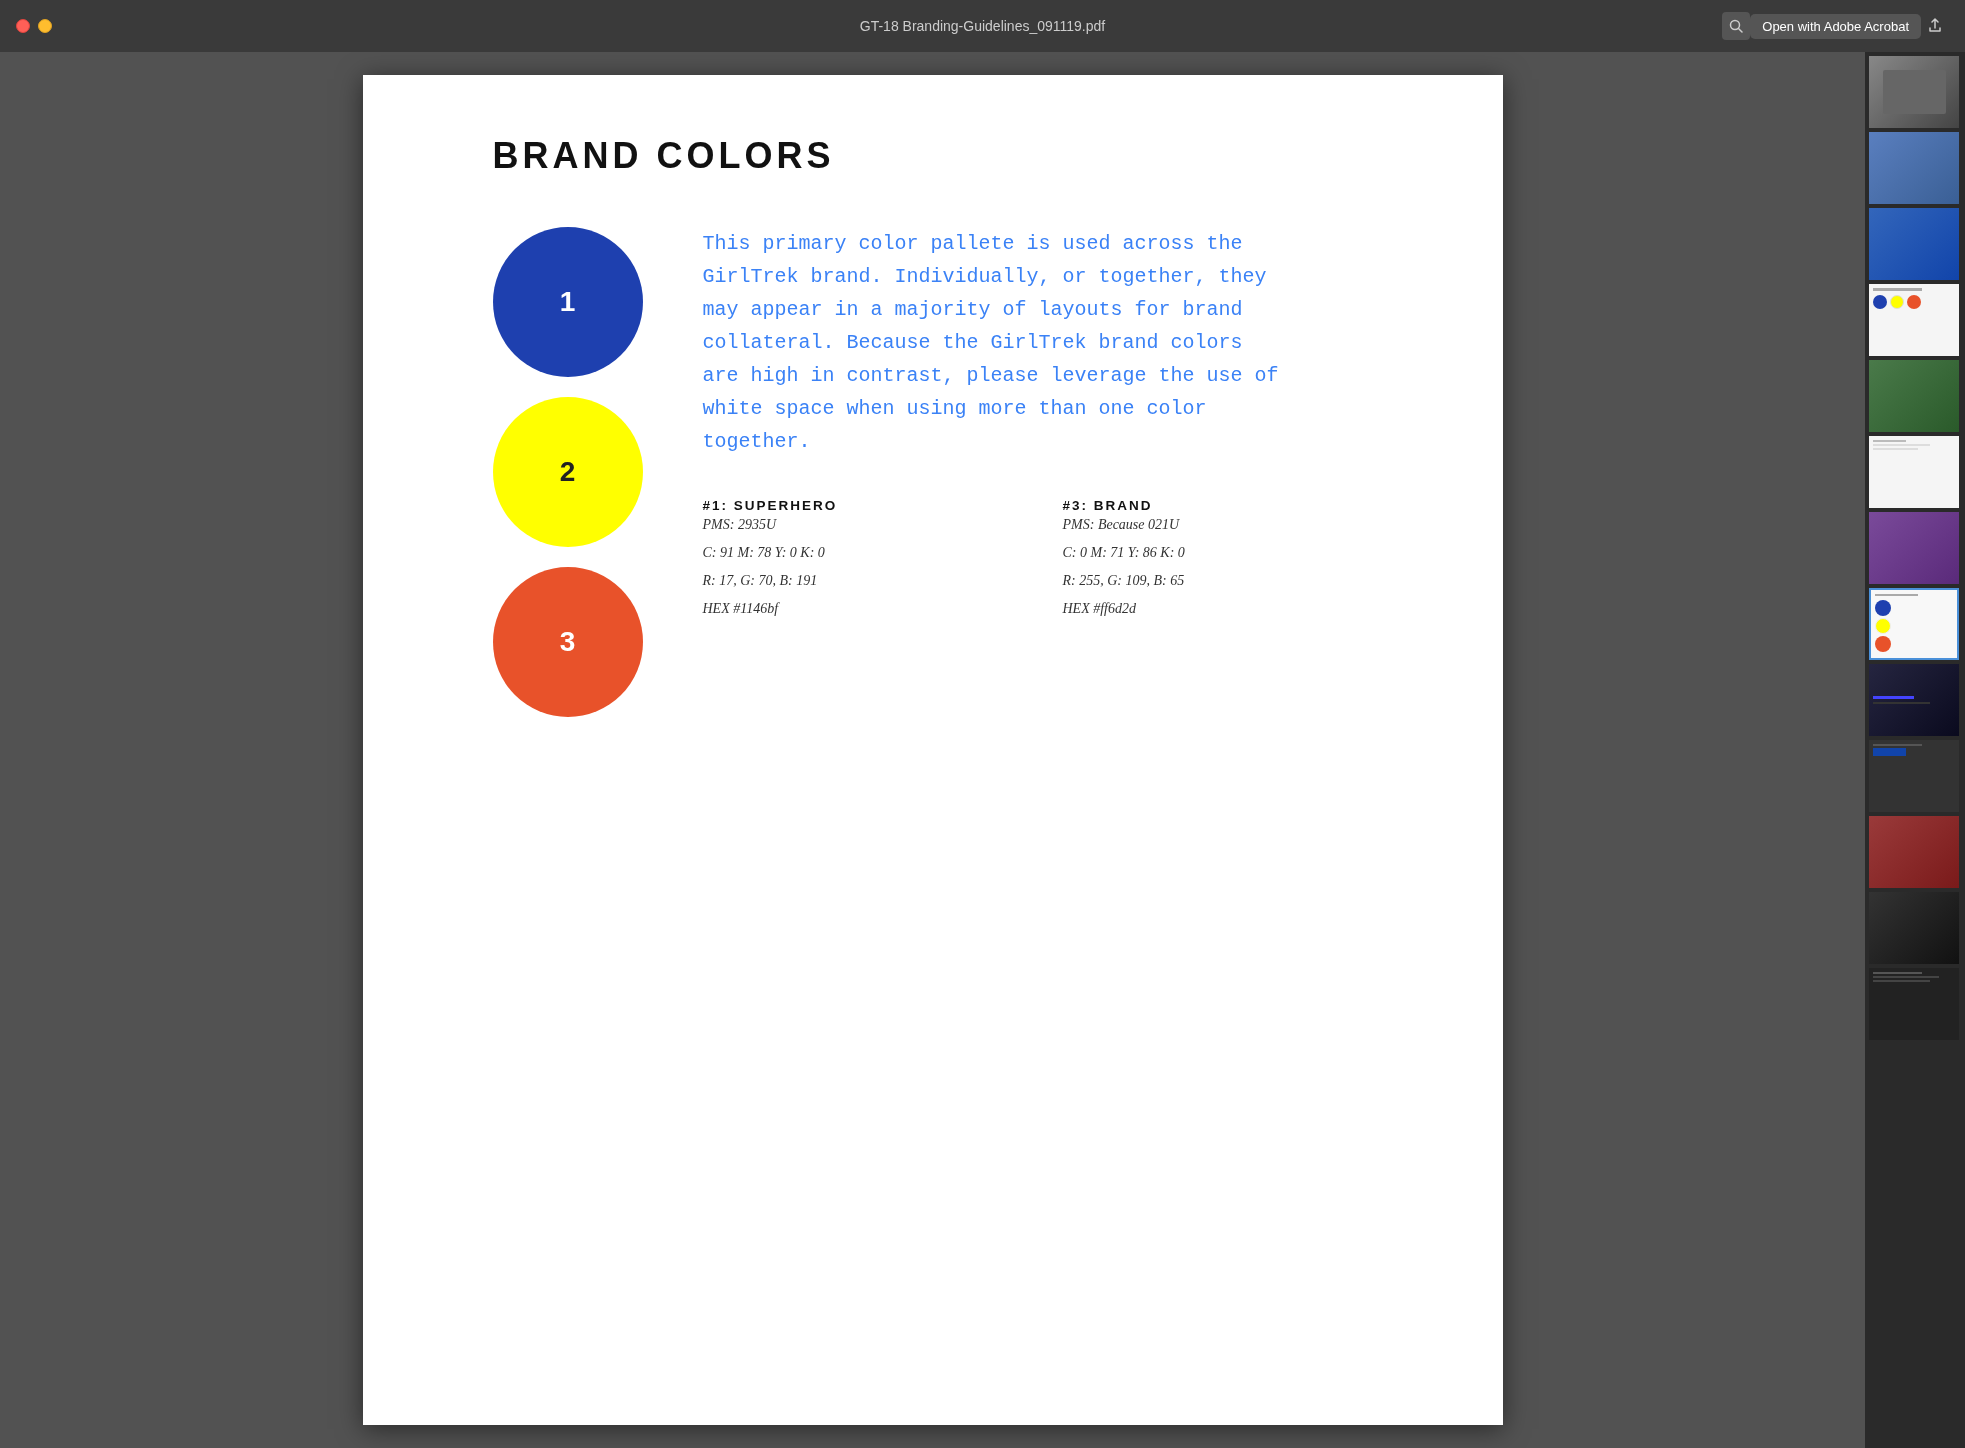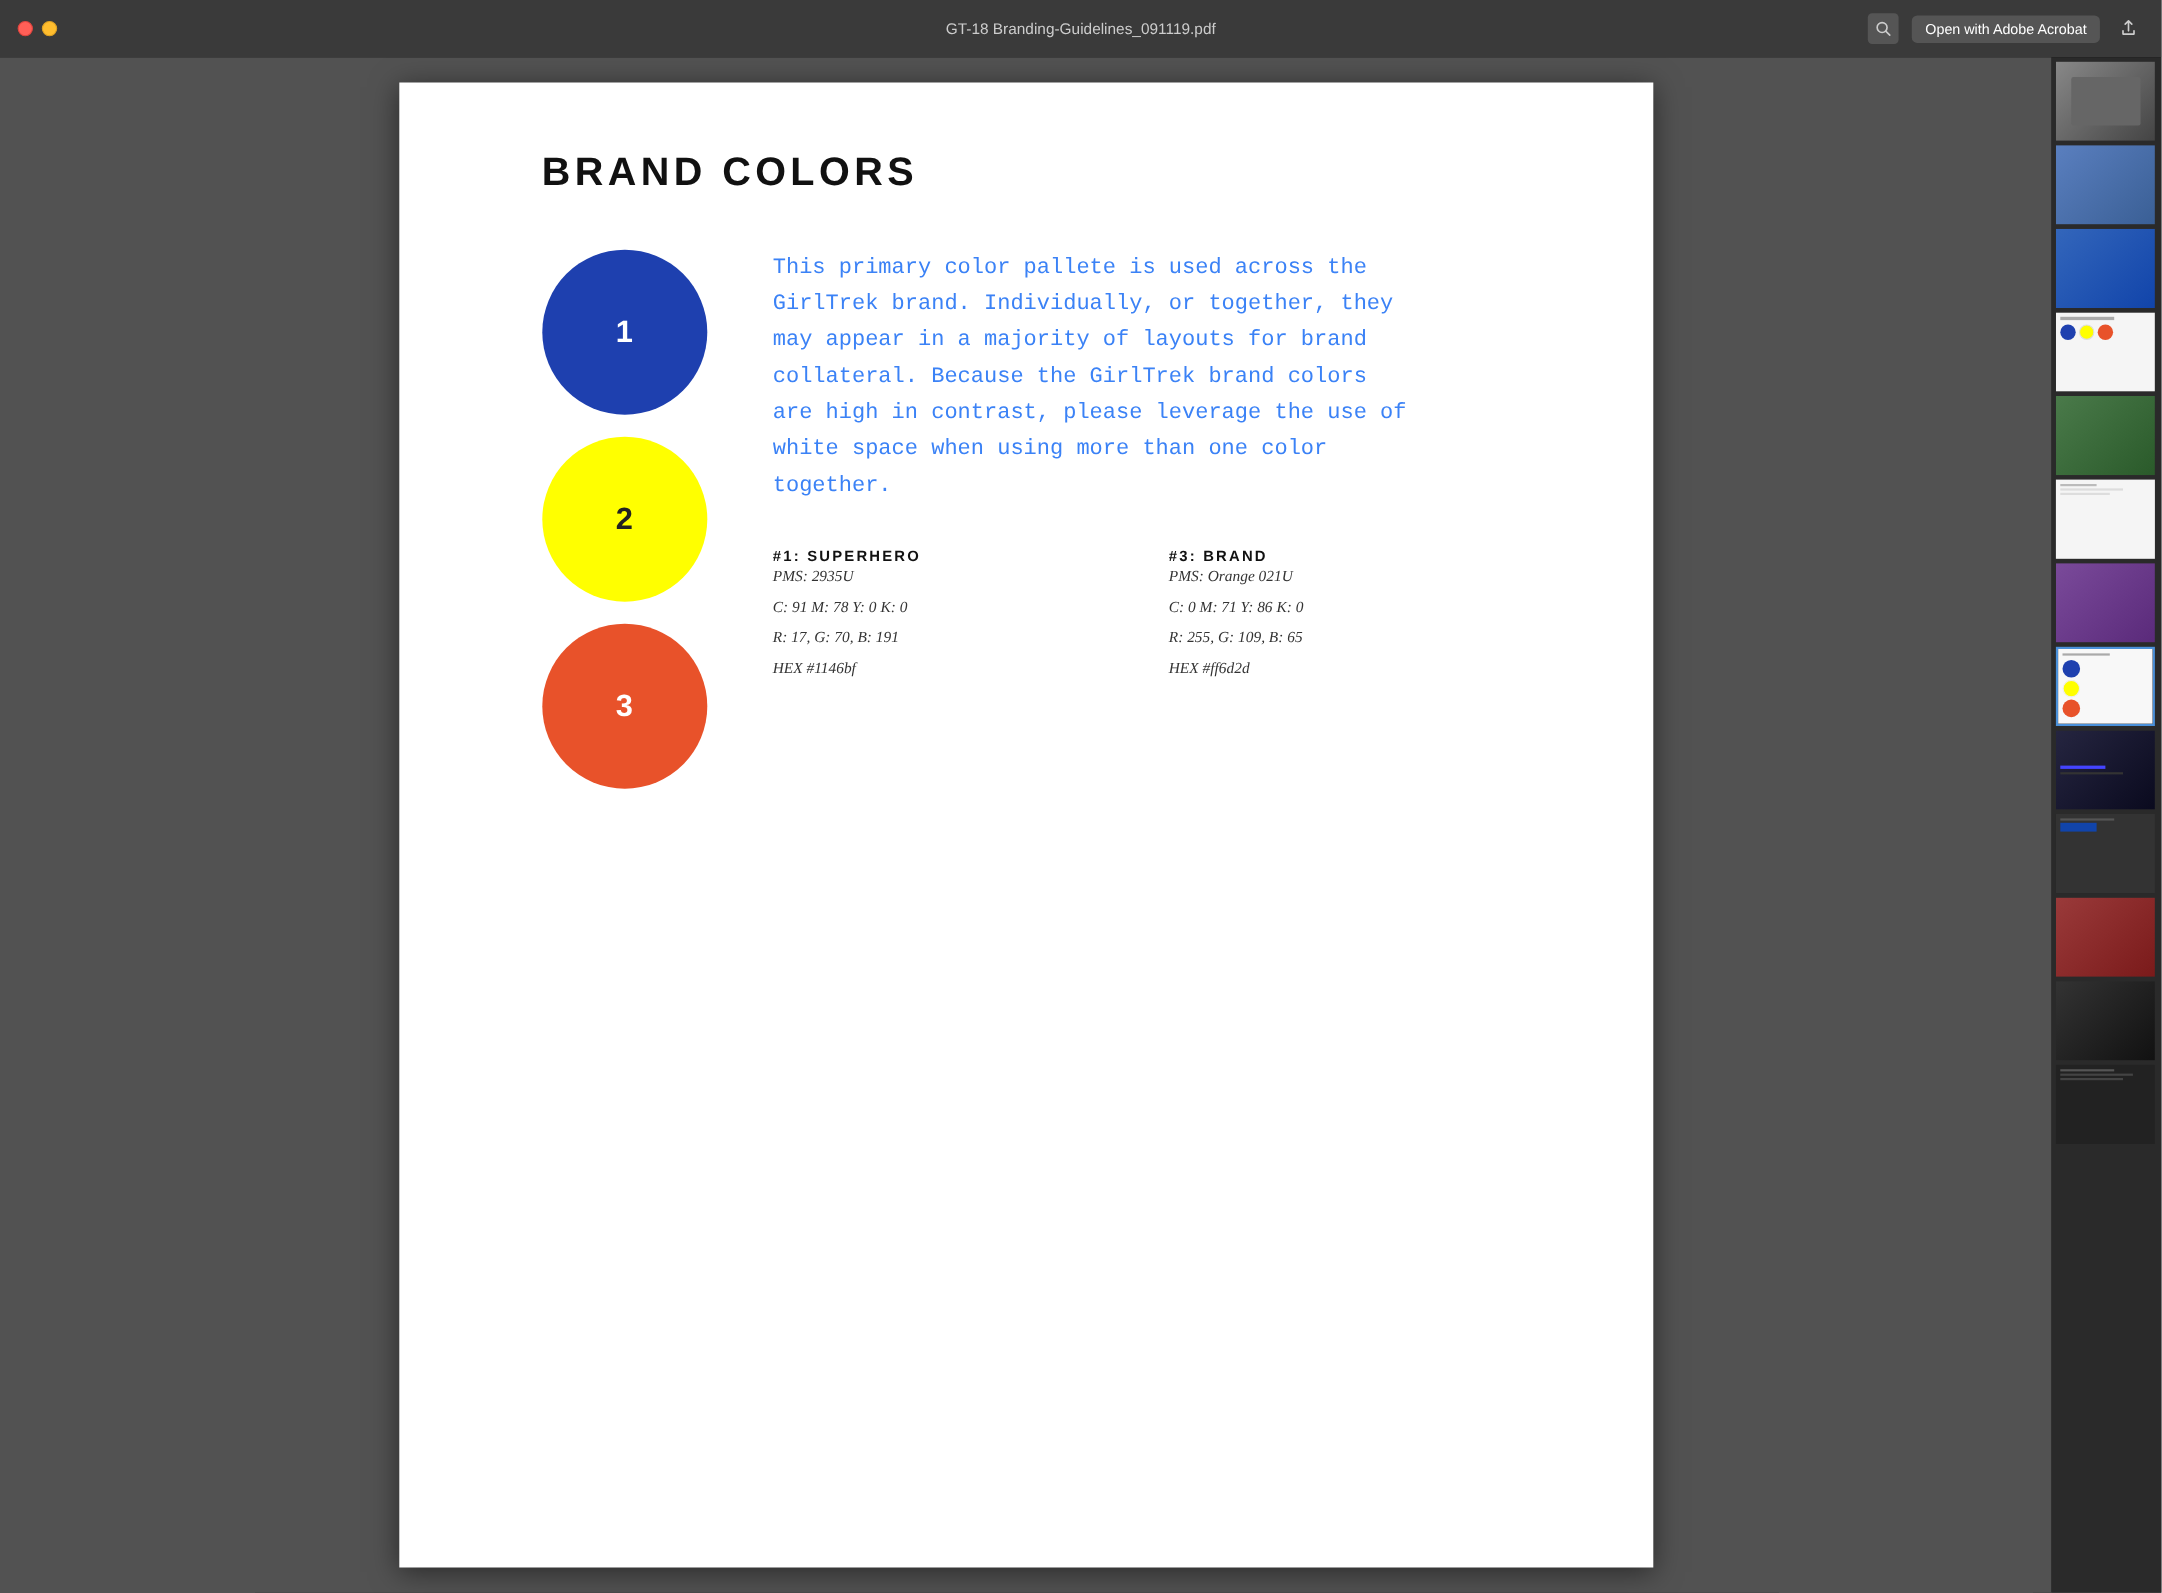--- a/index.html
+++ b/index.html
@@ -39,21 +39,20 @@
     .titlebar-center {
       color: #ccc;
       font-size: 14px;
       position: absolute;
       left: 50%;
       transform: translateX(-50%);
     }
     .titlebar-right {
       display: flex;
       align-items: center;
-      gap: 12px;
     }
     .search-icon-btn {
       width: 28px;
       height: 28px;
       background: #555;
       border-radius: 4px;
       display: flex;
       align-items: center;
       justify-content: center;
       cursor: pointer;
@@ -315,21 +314,21 @@
                 <div class="spec-title">#1: SUPERHERO</div>
                 <div class="spec-line">PMS: 2935U</div>
                 <div class="spec-line">C: 91  M: 78  Y: 0  K: 0</div>
                 <div class="spec-line">R: 17, G: 70, B: 191</div>
                 <div class="spec-line">HEX #1146bf</div>
               </div>
 
 
               <div class="color-spec-col">
                 <div class="spec-title">#3: BRAND</div>
-                <div class="spec-line">PMS: Orange 021U</div>
+                <div class="spec-line">PMS: Because 021U</div>
                 <div class="spec-line">C: 0  M: 71  Y: 86  K: 0</div>
                 <div class="spec-line">R: 255, G: 109, B: 65</div>
                 <div class="spec-line">HEX #ff6d2d</div>
               </div>
 
             </div>
           </div>
         </div>
       </div>
 

